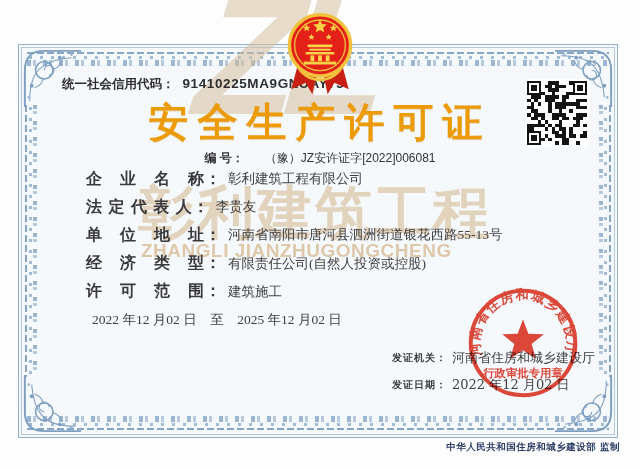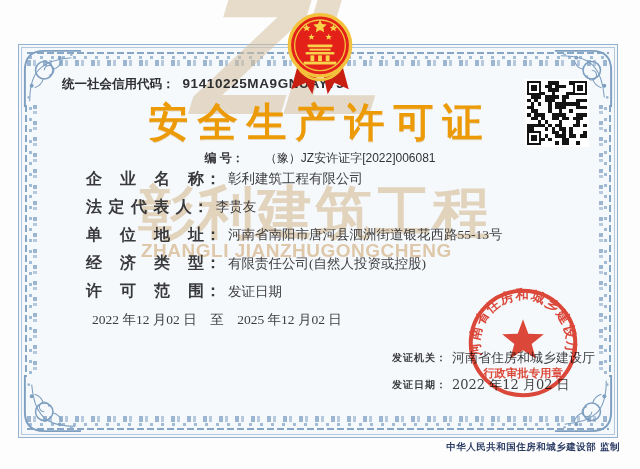--- a/index.html
+++ b/index.html
@@ -473,21 +473,21 @@
     <div class="frow">
       <span class="flabel">单　位　地　址：</span>
       <span class="fvalue">河南省南阳市唐河县泗洲街道银花西路55-13号</span>
     </div>
     <div class="frow">
       <span class="flabel">经　济　类　型：</span>
       <span class="fvalue">有限责任公司(自然人投资或控股)</span>
     </div>
     <div class="frow">
       <span class="flabel">许　可　范　围：</span>
-      <span class="fvalue">发证日期</span>
+      <span class="fvalue">建筑施工</span>
     </div>
     <div class="frow">
       <span class="fvalue">2022 年12 月02 日　至　2025 年12 月02 日</span>
     </div>
   </div>
 
   <div class="issue">
     <div class="irow">
       <span class="ilabel">发证机关：</span>
       <span class="ivalue">河南省住房和城乡建设厅</span>

